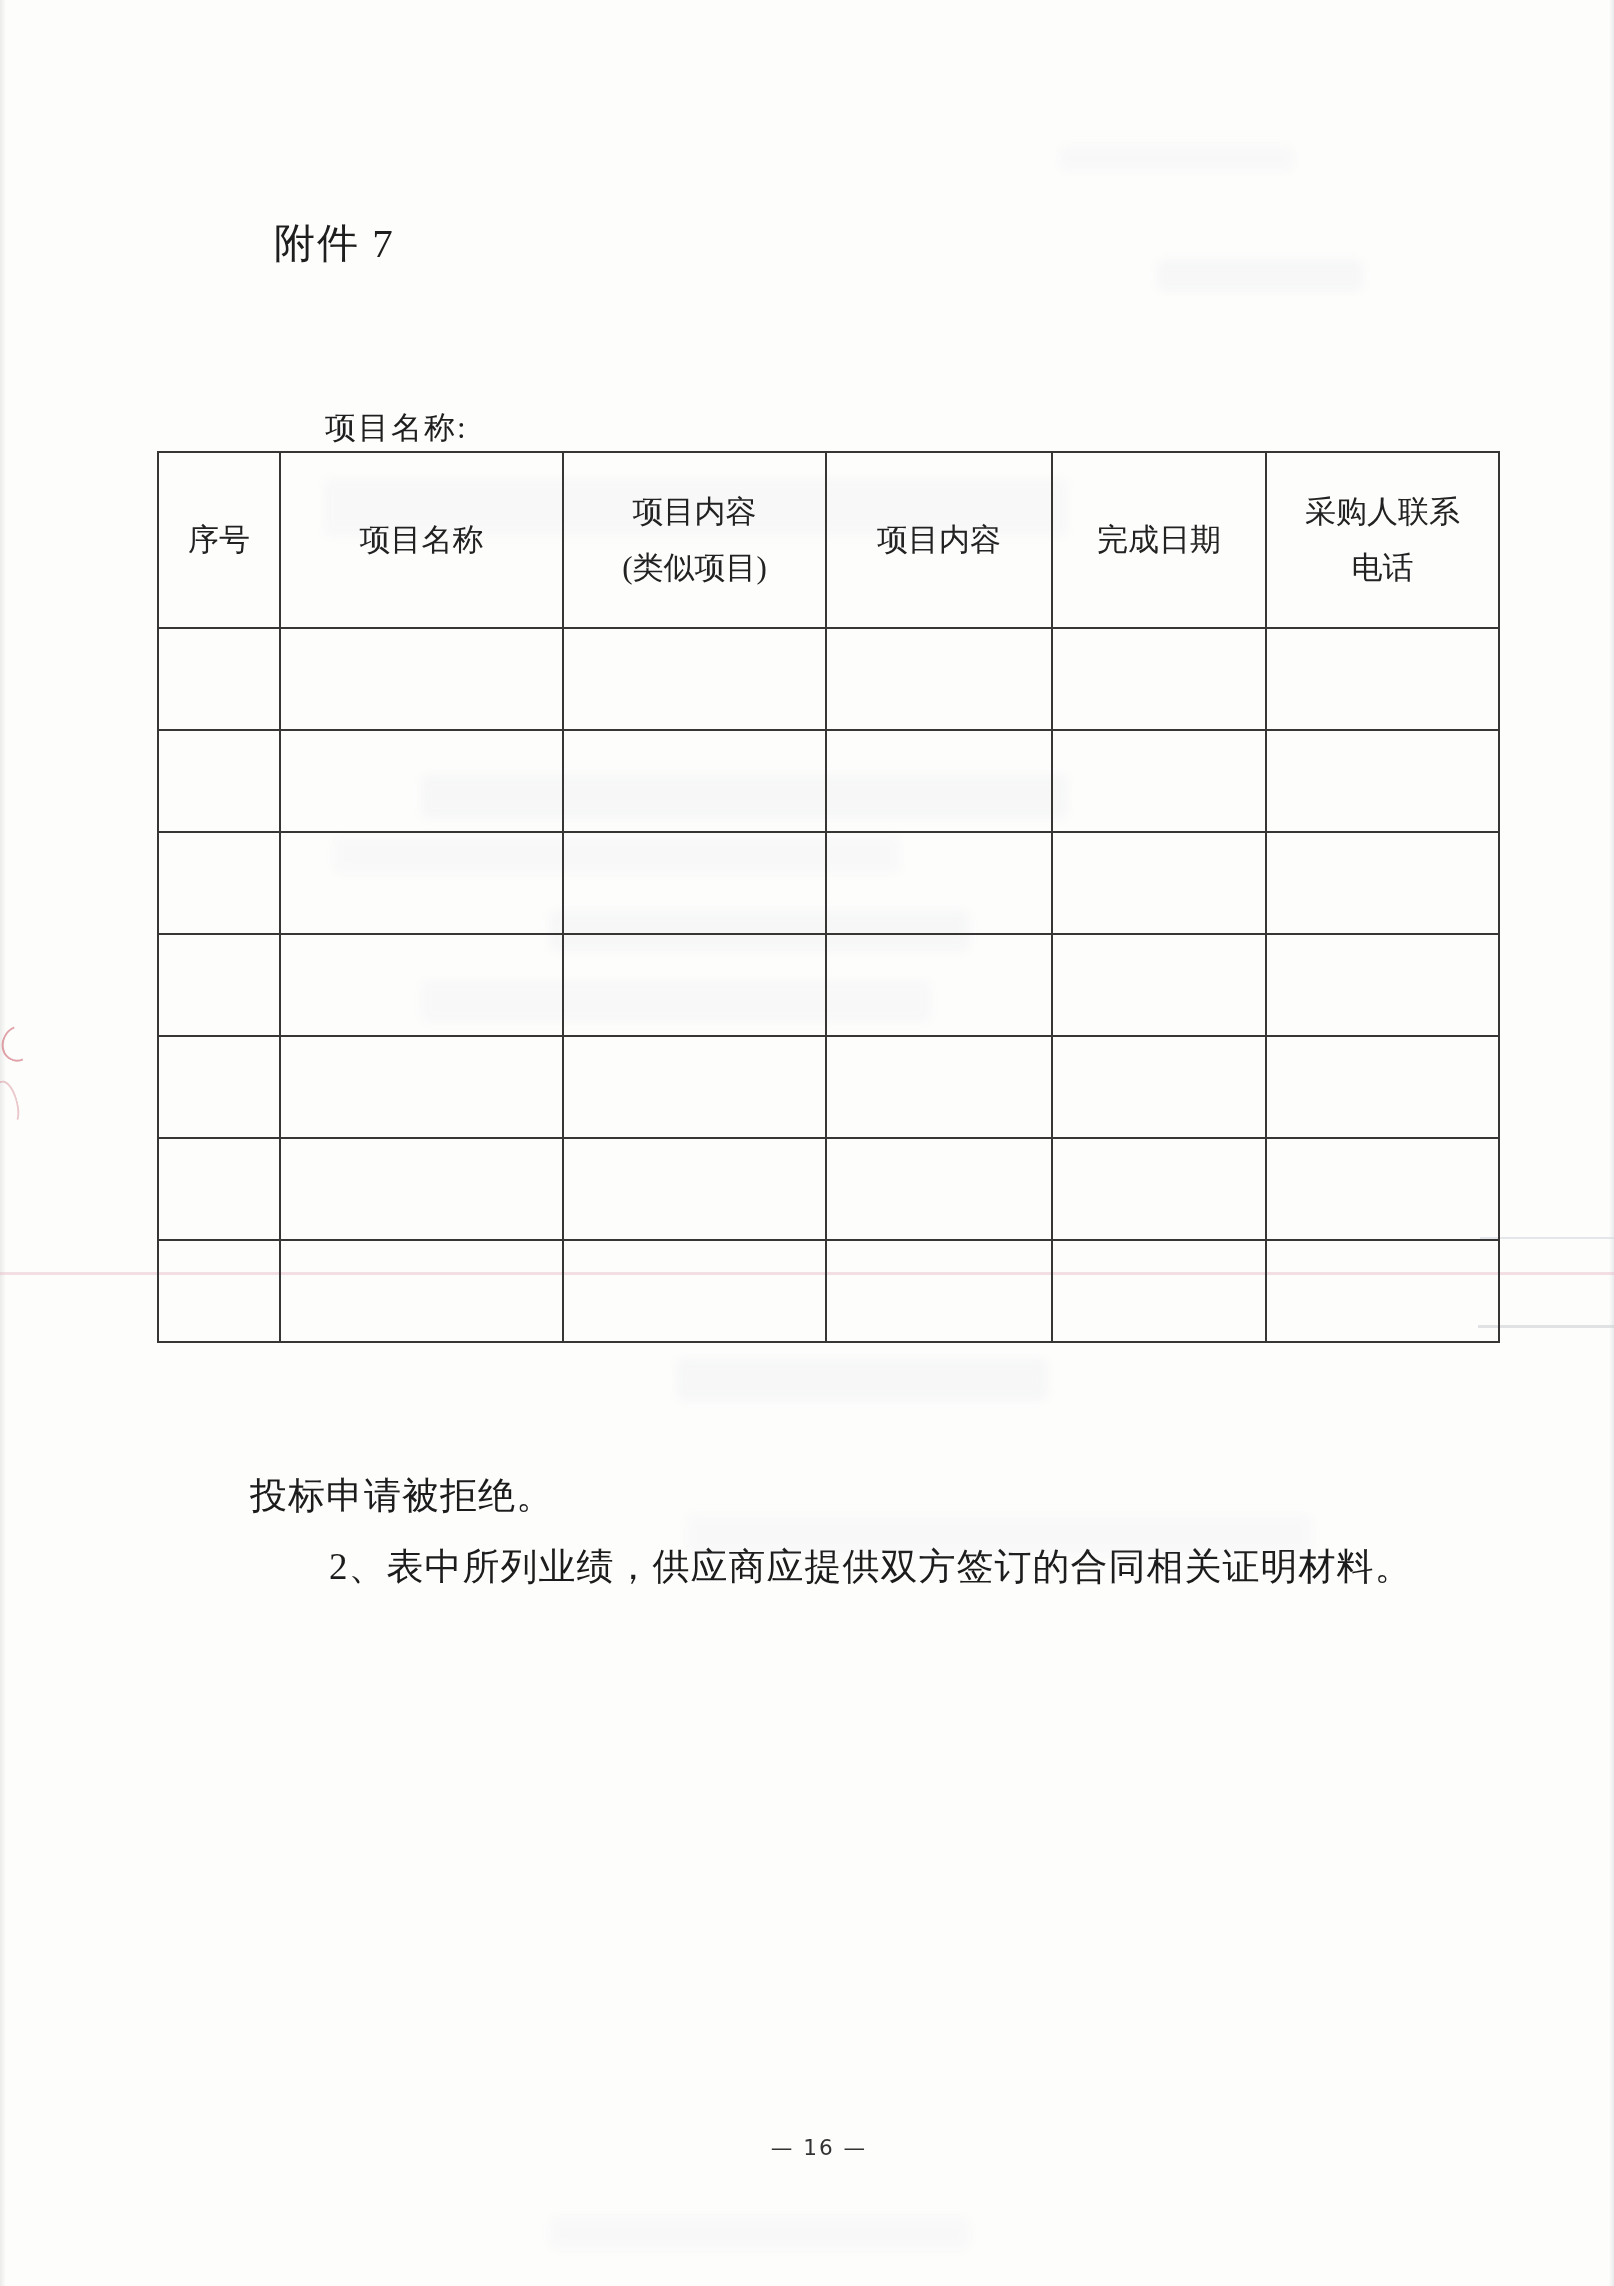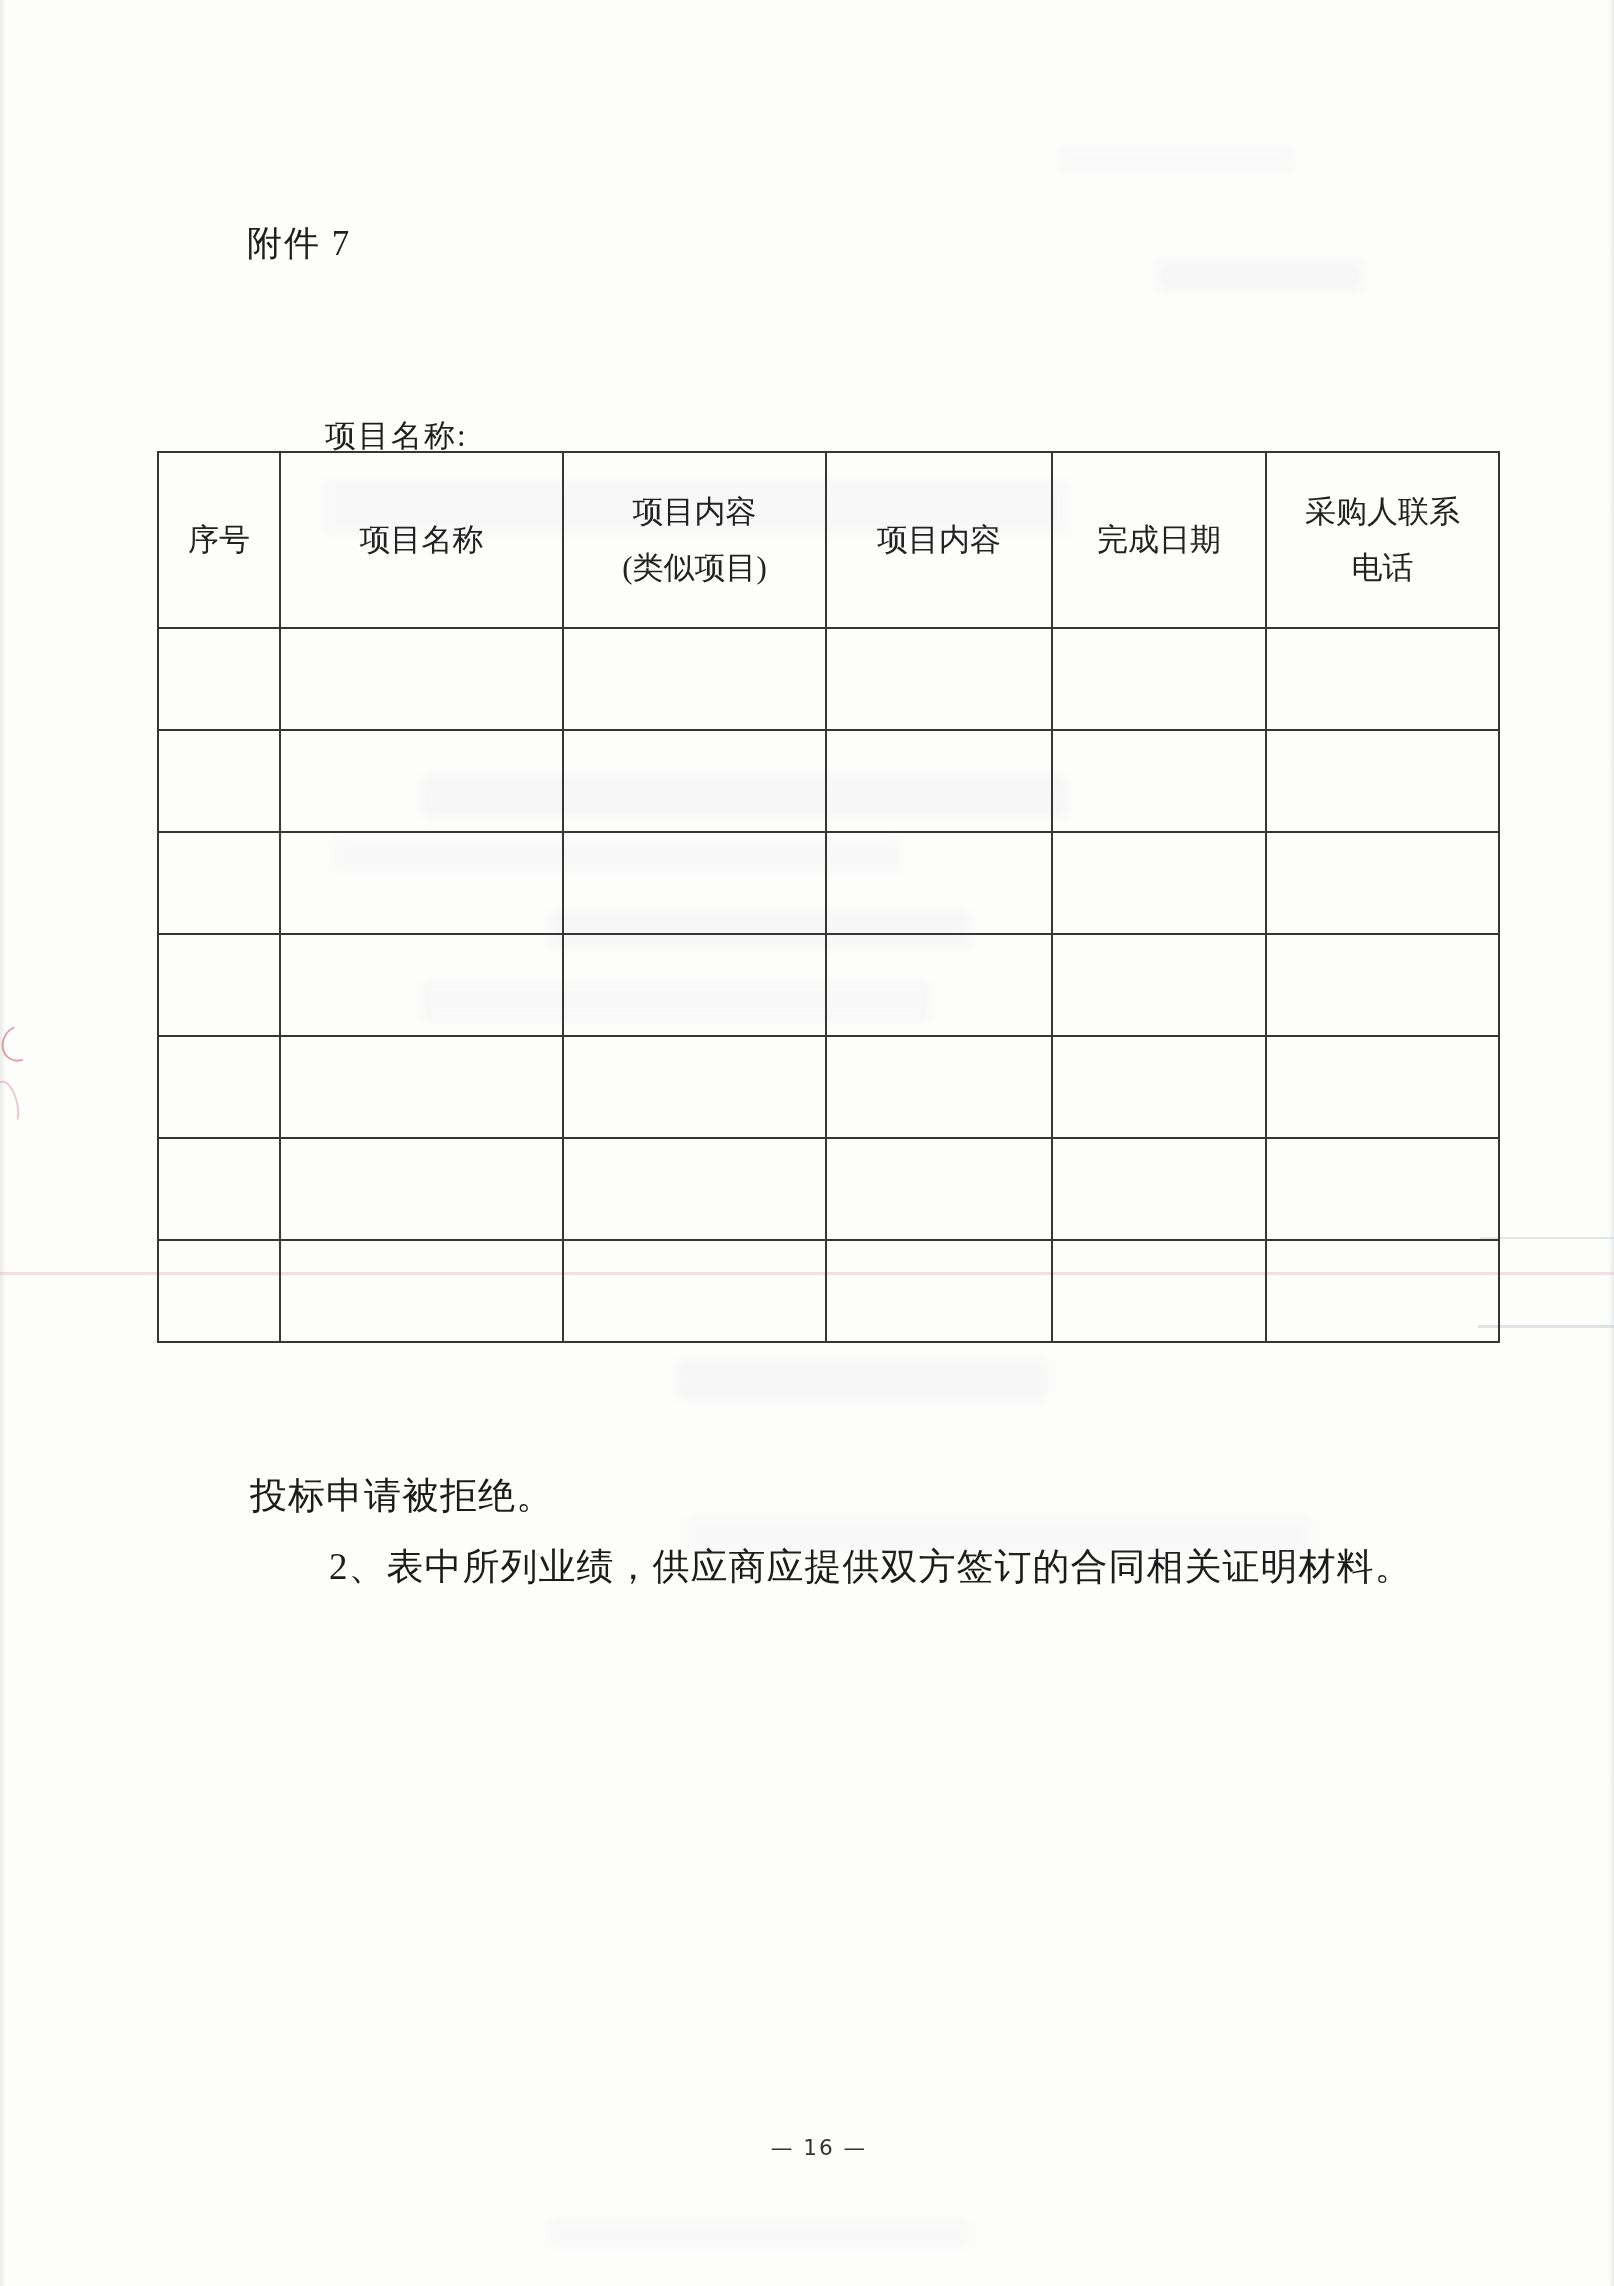--- a/index.html
+++ b/index.html
@@ -6,32 +6,32 @@
   .page{
     position:relative;
     width:1614px;height:2287px;
     background:#fdfdfc;
     overflow:hidden;
     font-family:"Liberation Serif","DejaVu Serif",serif;
     color:#1e1e1e;
   }
   
   .attachment-label{
-    position:absolute;left:247px;top:222px;
-    font-size:35px;line-height:43px;letter-spacing:2px;font-family:Liberation Serif, serif;
+    position:absolute;left:274px;top:222px;
+    font-size:41px;line-height:43px;letter-spacing:2px;font-family:Liberation Serif, serif;
   }
   .doc-title{
     position:absolute;left:63px;top:274px;width:1539px;
     text-align:center;
     font-size:49px;line-height:61px;font-weight:bold;
     letter-spacing:1px;color:#161616;
   }
   .project-name-label{
     position:absolute;left:325px;top:408px;
-    font-size:31px;line-height:39px;letter-spacing:2px;margin-top:8px;
+    font-size:31px;line-height:39px;letter-spacing:2px;
   }
   
   .perf-table{
     position:absolute;left:157px;top:451px;
     width:1341px;
     border-collapse:collapse;
     table-layout:fixed;
     z-index:2;
   }
   .perf-table td,.perf-table th{

